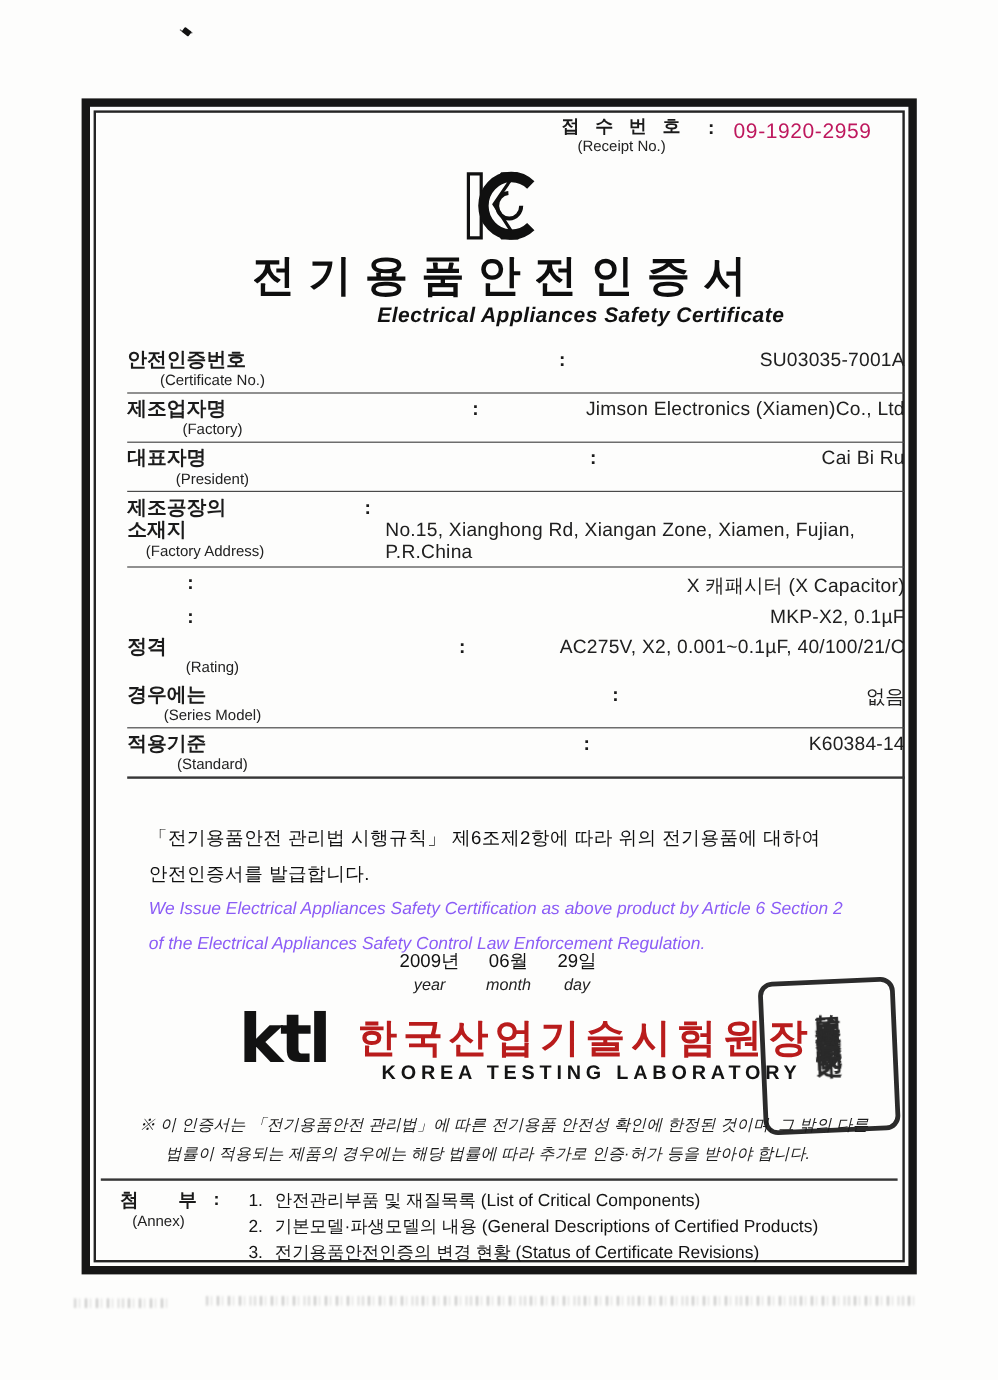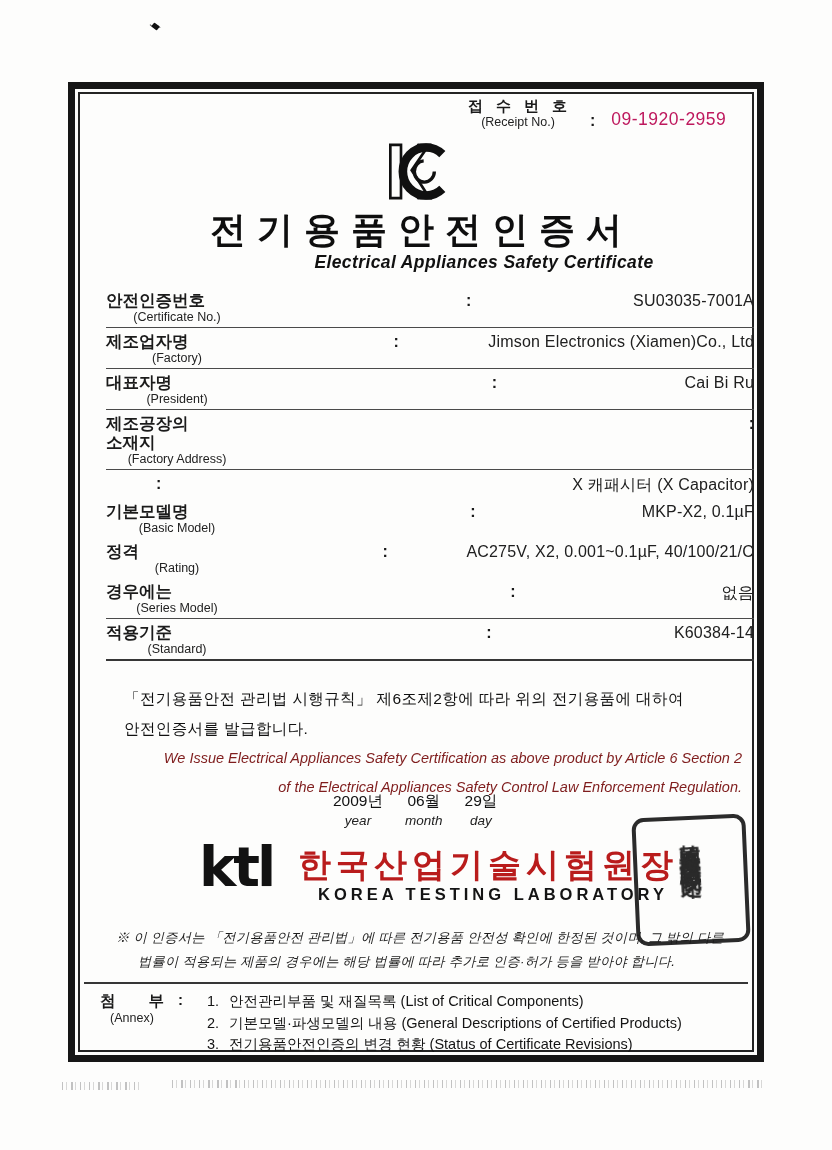--- a/index.html
+++ b/index.html
@@ -11,21 +11,21 @@
   
   .speck{position:absolute; left:152px; top:24px; width:7px; height:5px;
     background:#111; border-radius:1px; transform:rotate(38deg);
     box-shadow:-4px 2px 0 -2px #555, 3px -2px 0 -2px #666;}
   
   .frame{position:absolute; left:68px; top:82px; width:682px; height:966px;
     border:7px solid #161616;}
   .frame-inner{position:absolute; left:3px; top:3px; right:3px; bottom:3px;
     border:2px solid #242424;}
   
-  .receipt{position:absolute; left:468px; top:97px; display:flex; align-items:flex-end;}
+  .receipt{position:absolute; left:468px; top:97px; display:flex; align-items:flex-start;}
   .receipt .r-label{width:100px;}
   .r-ko{font-size:15px; font-weight:600; letter-spacing:1px; text-align:justify; text-align-last:justify; line-height:18px;}
   .r-en{font-size:12.5px; text-align:center; line-height:15px; color:#222;}
   .r-colon{margin-left:22px; font-size:16px; font-weight:700; padding-top:2px;}
   .r-val{margin-left:16px; font-size:17.5px; letter-spacing:0.5px; padding-top:2px; color:#be185d;}
   
   .kc{position:absolute; left:381px; top:140px;}
   .title-ko{position:absolute; left:68px; top:206px; width:696px; text-align:center;
     font-size:36px; font-weight:700; letter-spacing:11px; text-indent:11px; color:#0e0e0e;}
   .title-en{position:absolute; left:68px; top:252px; width:832px; text-align:center;
@@ -37,21 +37,21 @@
   .field-row.thick{border-bottom:2.2px solid #363636;}
   .f-label{width:160px;}
   .ko-just{font-size:16.5px; font-weight:600; color:#1b1b1b; text-align:justify; text-align-last:justify; line-height:19px;}
   .en-sub{font-size:12.5px; color:#222; text-align:center; padding-right:18px; line-height:15px;}
   .f-colon{margin-left:50px; font-size:16px; font-weight:700; padding-top:1px;}
   .f-value{margin-left:12px; font-size:16px; color:#202020; padding-top:1px; letter-spacing:0.2px;}
   .field-row.tall .f-value{padding-top:20px;}
   
   .stmt{position:absolute; left:124px; top:684px; width:618px;}
   .stmt-ko{font-size:15.5px; line-height:30px; letter-spacing:0.4px; font-weight:500; color:#101010;}
-  .stmt-en{font-size:14.5px; font-style:italic; line-height:29px; font-weight:500; color:#7f1d1d;text-align:right;}
+  .stmt-en{font-size:14.5px; font-style:italic; line-height:29px; font-weight:500; color:#8b5cf6;}
   
   .date{position:absolute; left:333px; top:791px; display:flex; gap:22px;}
   .date .d-col{text-align:center;}
   .d-ko{font-size:15.5px; color:#111;}
   .d-en{font-size:13.5px; font-style:italic; color:#222; line-height:17px;}
   
   .ktl{position:absolute; left:199px; top:838px; font-size:56px; font-weight:800;
     letter-spacing:-3px; color:#121212; line-height:58px; font-family:"DejaVu Sans", sans-serif;}
   .issuer-ko{position:absolute; left:298px; top:843px; font-size:33px; font-weight:700;
     letter-spacing:5px; color:#b91c1c; white-space:nowrap;}
@@ -141,30 +141,27 @@
         <div class="f-colon">:</div>
         <div class="f-value">Cai Bi Ru</div>
       </div>
       <div class="field-row divider tall">
         <div class="f-label">
           <div class="ko-just">제조공장의</div>
           <div class="ko-just">소재지</div>
           <div class="en-sub">(Factory Address)</div>
         </div>
         <div class="f-colon">:</div>
+        <div class="f-value">No.15, Xianghong Rd, Xiangan Zone, Xiamen, Fujian, P.R.China</div>
       </div>
       <div class="field-row">
         <div class="f-colon">:</div>
         <div class="f-value">X 캐패시터 (X Capacitor)</div>
       </div>
       <div class="field-row">
-        <div class="f-label">
-          <div class="ko-just">기본모델명</div>
-          <div class="en-sub">(Basic Model)</div>
-        </div>
         <div class="f-colon">:</div>
         <div class="f-value">MKP-X2, 0.1µF</div>
       </div>
       <div class="field-row">
         <div class="f-label">
           <div class="ko-just">정격</div>
           <div class="en-sub">(Rating)</div>
         </div>
         <div class="f-colon">:</div>
         <div class="f-value">AC275V, X2, 0.001~0.1µF, 40/100/21/C</div>

